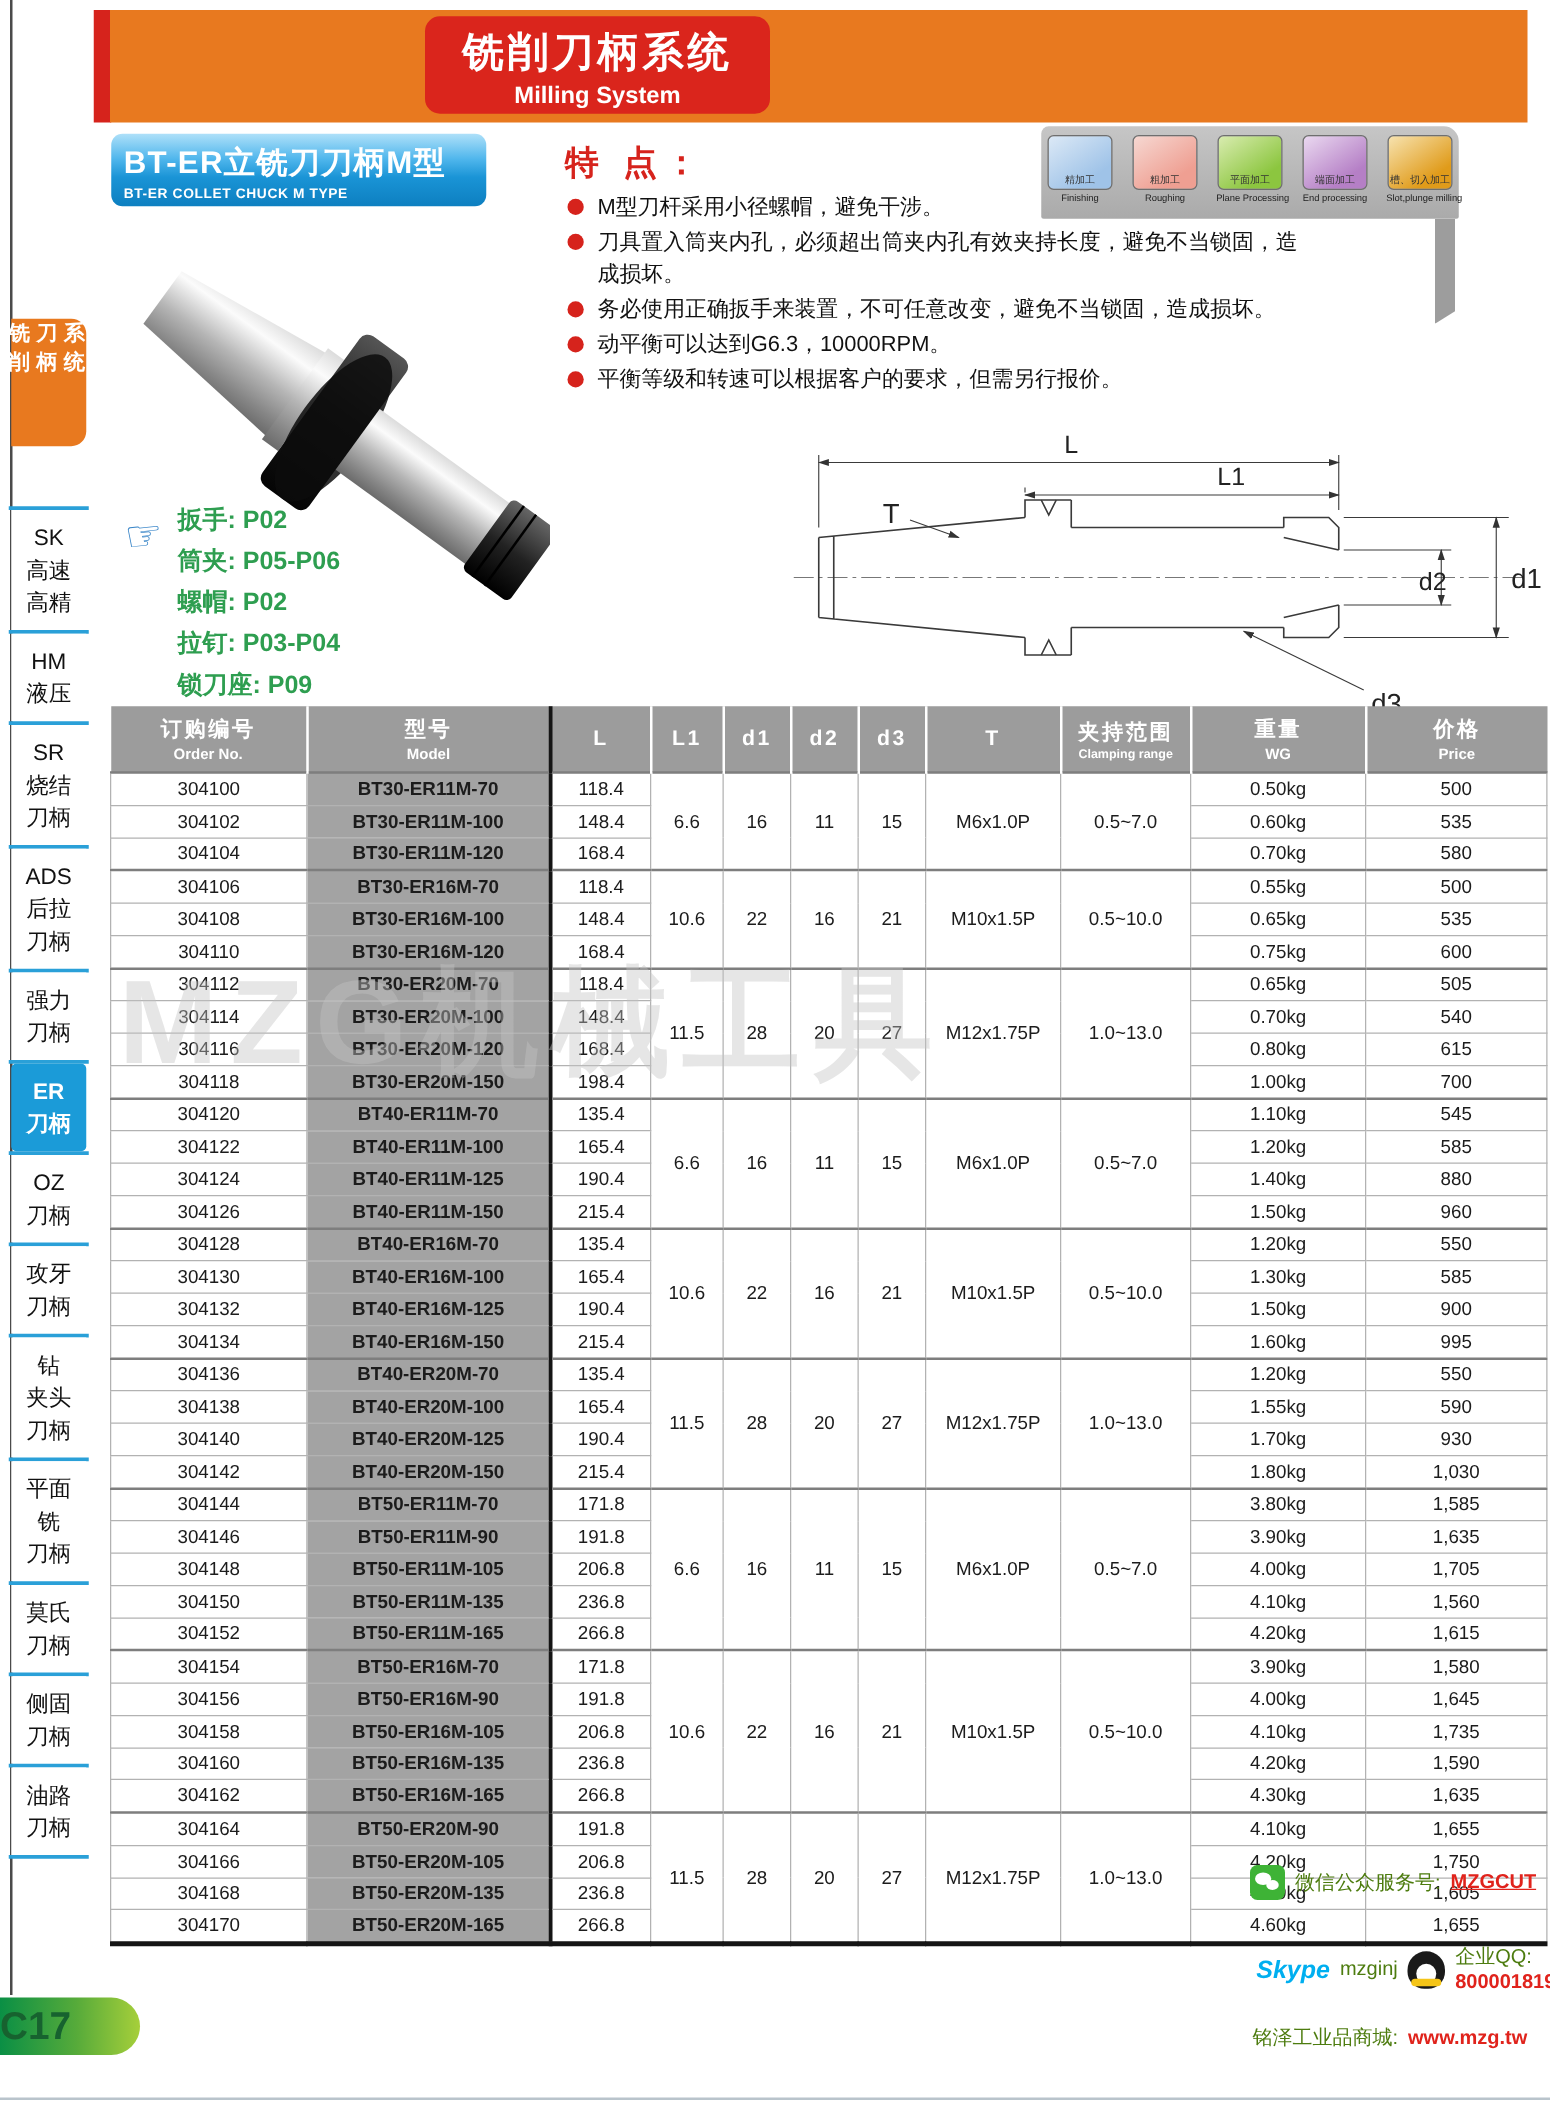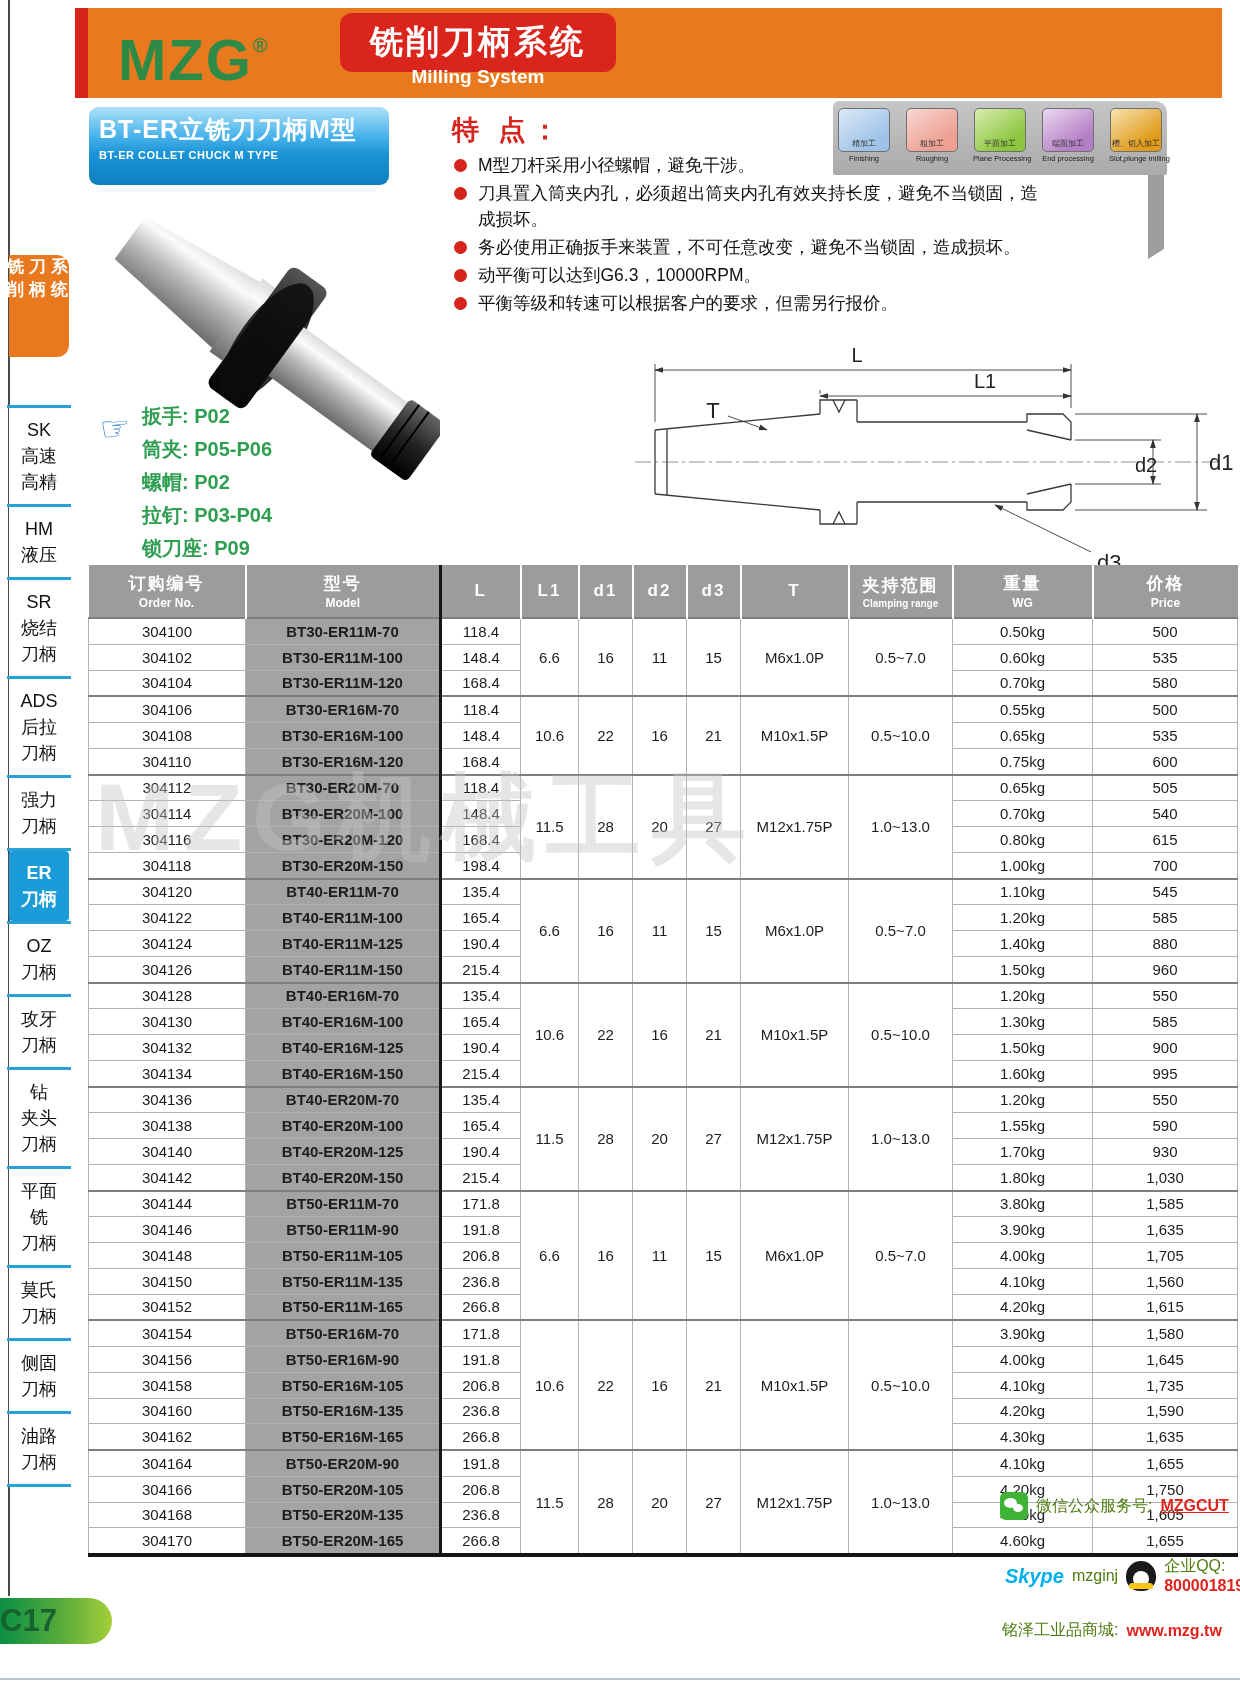--- a/index.html
+++ b/index.html
@@ -9,26 +9,26 @@
 
   
   #page-edge{left:8px;top:0;width:0;height:1596px;border-left:2px solid #4a4a4a;}
   #bottom-rule{left:0;top:1678px;width:1240px;height:2px;background:#b9c4cc;}
 
   
   #header-band{left:88px;top:8px;width:1134px;height:90px;background:#e8791f;}
   #header-red-stripe{left:75px;top:8px;width:14px;height:90px;background:#d6231c;}
   #brand-logo{left:118px;top:14px;color:#2e8b47;font-weight:800;font-size:58px;letter-spacing:2px;line-height:62px;}
   #brand-logo sup{font-size:20px;font-weight:700;vertical-align:28px;}
-  #page-title{left:340px;top:13px;width:276px;height:59px;background:#da251c;border-radius:12px;text-align:center;color:#fff;}
+  #page-title{left:340px;top:13px;width:276px;height:78px;background:#da251c;border-radius:12px;text-align:center;color:#fff;}
   #page-title .t-cn{font-size:33px;font-weight:800;letter-spacing:3px;margin-top:7px;}
   #page-title .t-en{font-size:19px;font-weight:700;margin-top:1px;}
 
   
-  #product-banner{left:89px;top:107px;width:300px;height:78px;border-radius:9px;
+  #product-banner{left:89px;top:107px;width:300px;height:58px;border-radius:9px;
     background:linear-gradient(180deg,#aee0f9 0%,#4fb6ec 35%,#1a94d6 60%,#0d7fc0 100%);
     color:#fff;padding-left:10px;box-sizing:border-box;}
   #product-banner .p-cn{font-size:25px;font-weight:800;margin-top:6px;letter-spacing:1px;}
   #product-banner .p-en{font-size:11px;font-weight:700;margin-top:3px;letter-spacing:0.5px;}
 
   
   #features-heading{left:452px;top:112px;color:#d6231c;font-size:27px;font-weight:800;letter-spacing:6px;}
   #features-list{left:452px;top:152px;width:590px;list-style:none;margin:0;padding:0;}
   #features-list li{position:relative;padding-left:26px;font-size:17.5px;line-height:26px;color:#111;margin-bottom:2px;}
   #features-list li .dot{position:absolute;left:2px;top:7px;width:13px;height:13px;border-radius:50%;background:#d6231c;}
@@ -98,21 +98,20 @@
 </style>
 </head>
 <body>
 
 <div id="page">
 
   <div class="abs" id="page-edge"></div>
 
   <div class="abs" id="header-red-stripe"></div>
   <div class="abs" id="header-band"></div>
-  <div class="abs" id="brand-logo"><span>MZG</span><sup>®</sup></div>
   <div class="abs" id="page-title">
     <div class="t-cn">铣削刀柄系统</div>
     <div class="t-en">Milling System</div>
   </div>
 
   <div class="abs" id="product-banner">
     <div class="p-cn">BT-ER立铣刀刀柄M型</div>
     <div class="p-en">BT-ER COLLET CHUCK M TYPE</div>
   </div>
 

